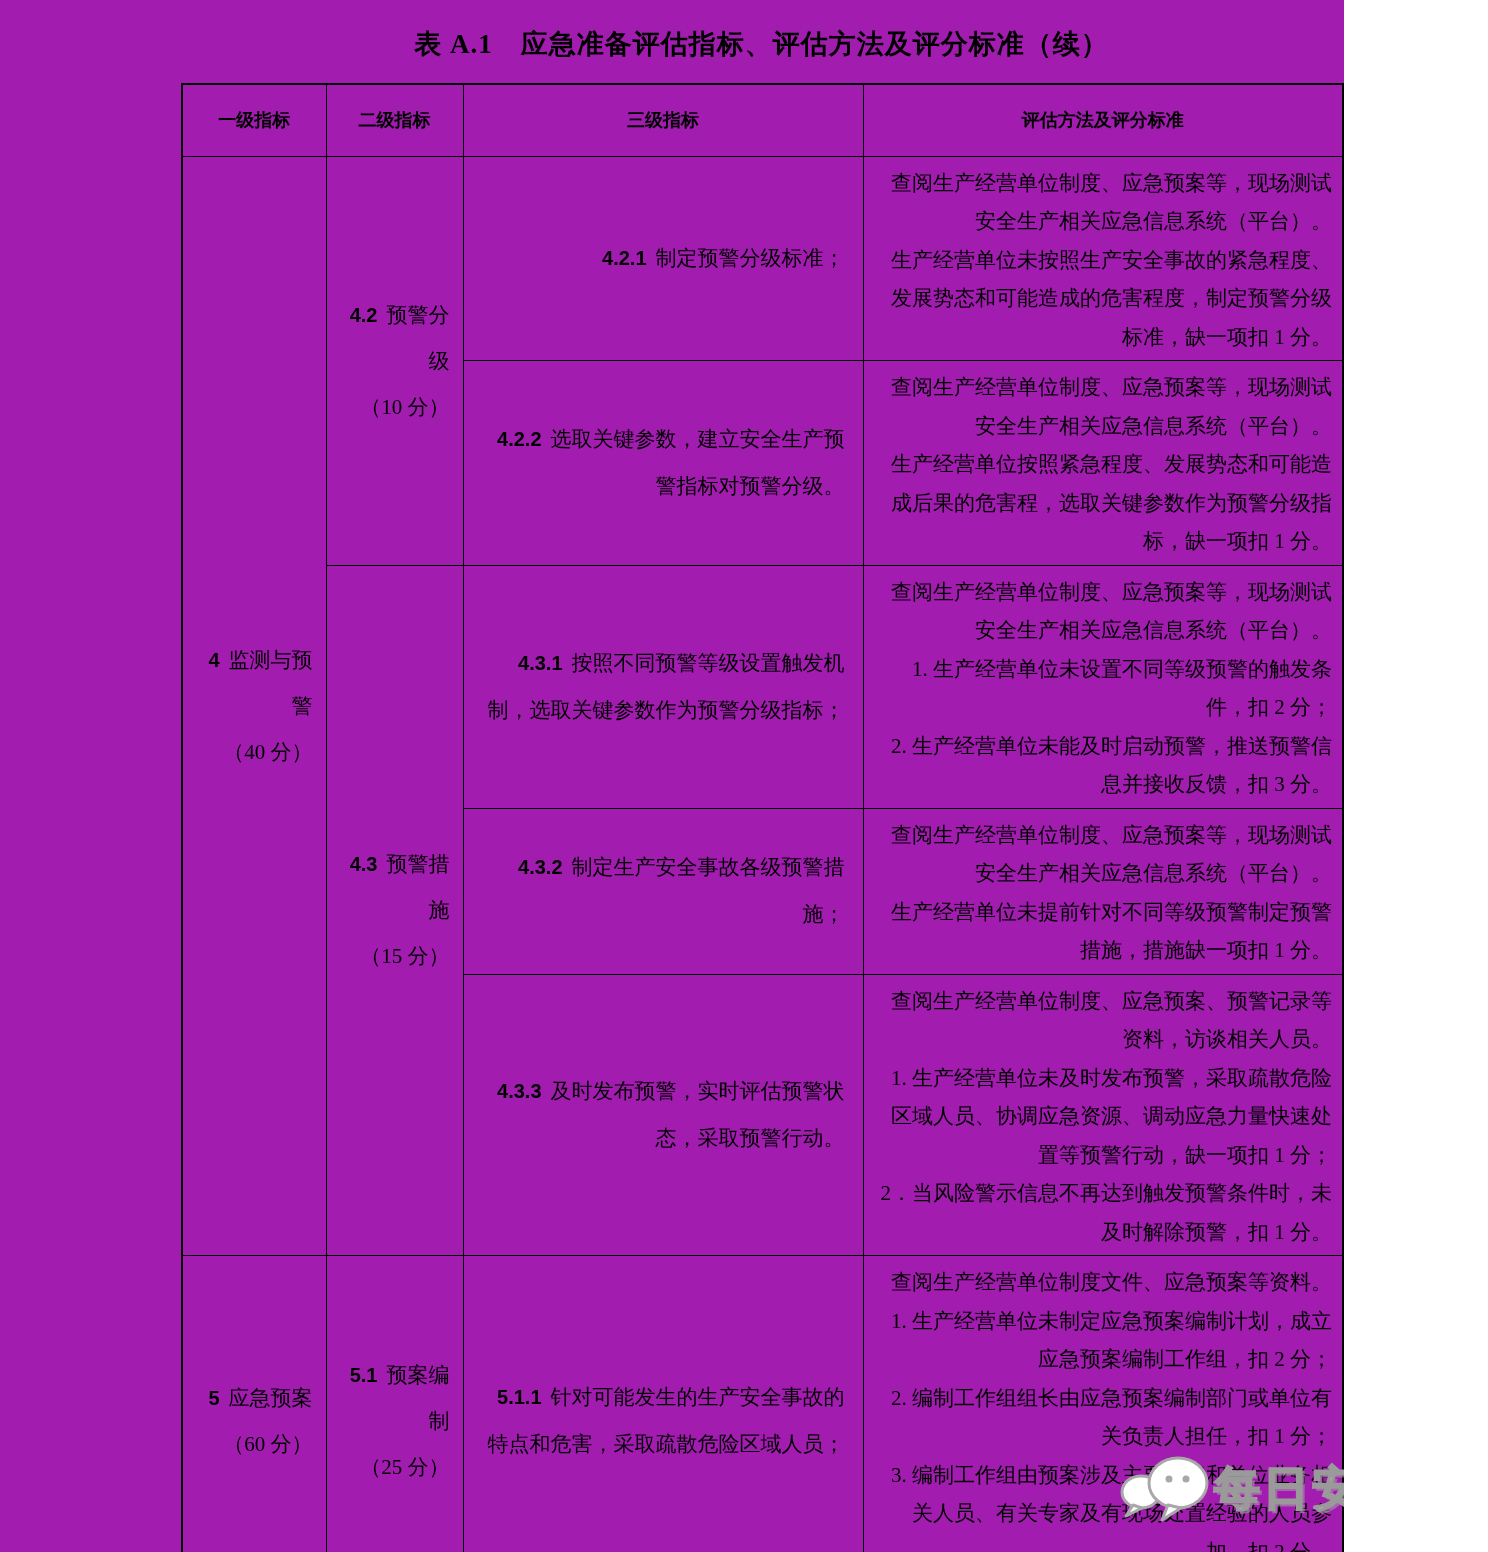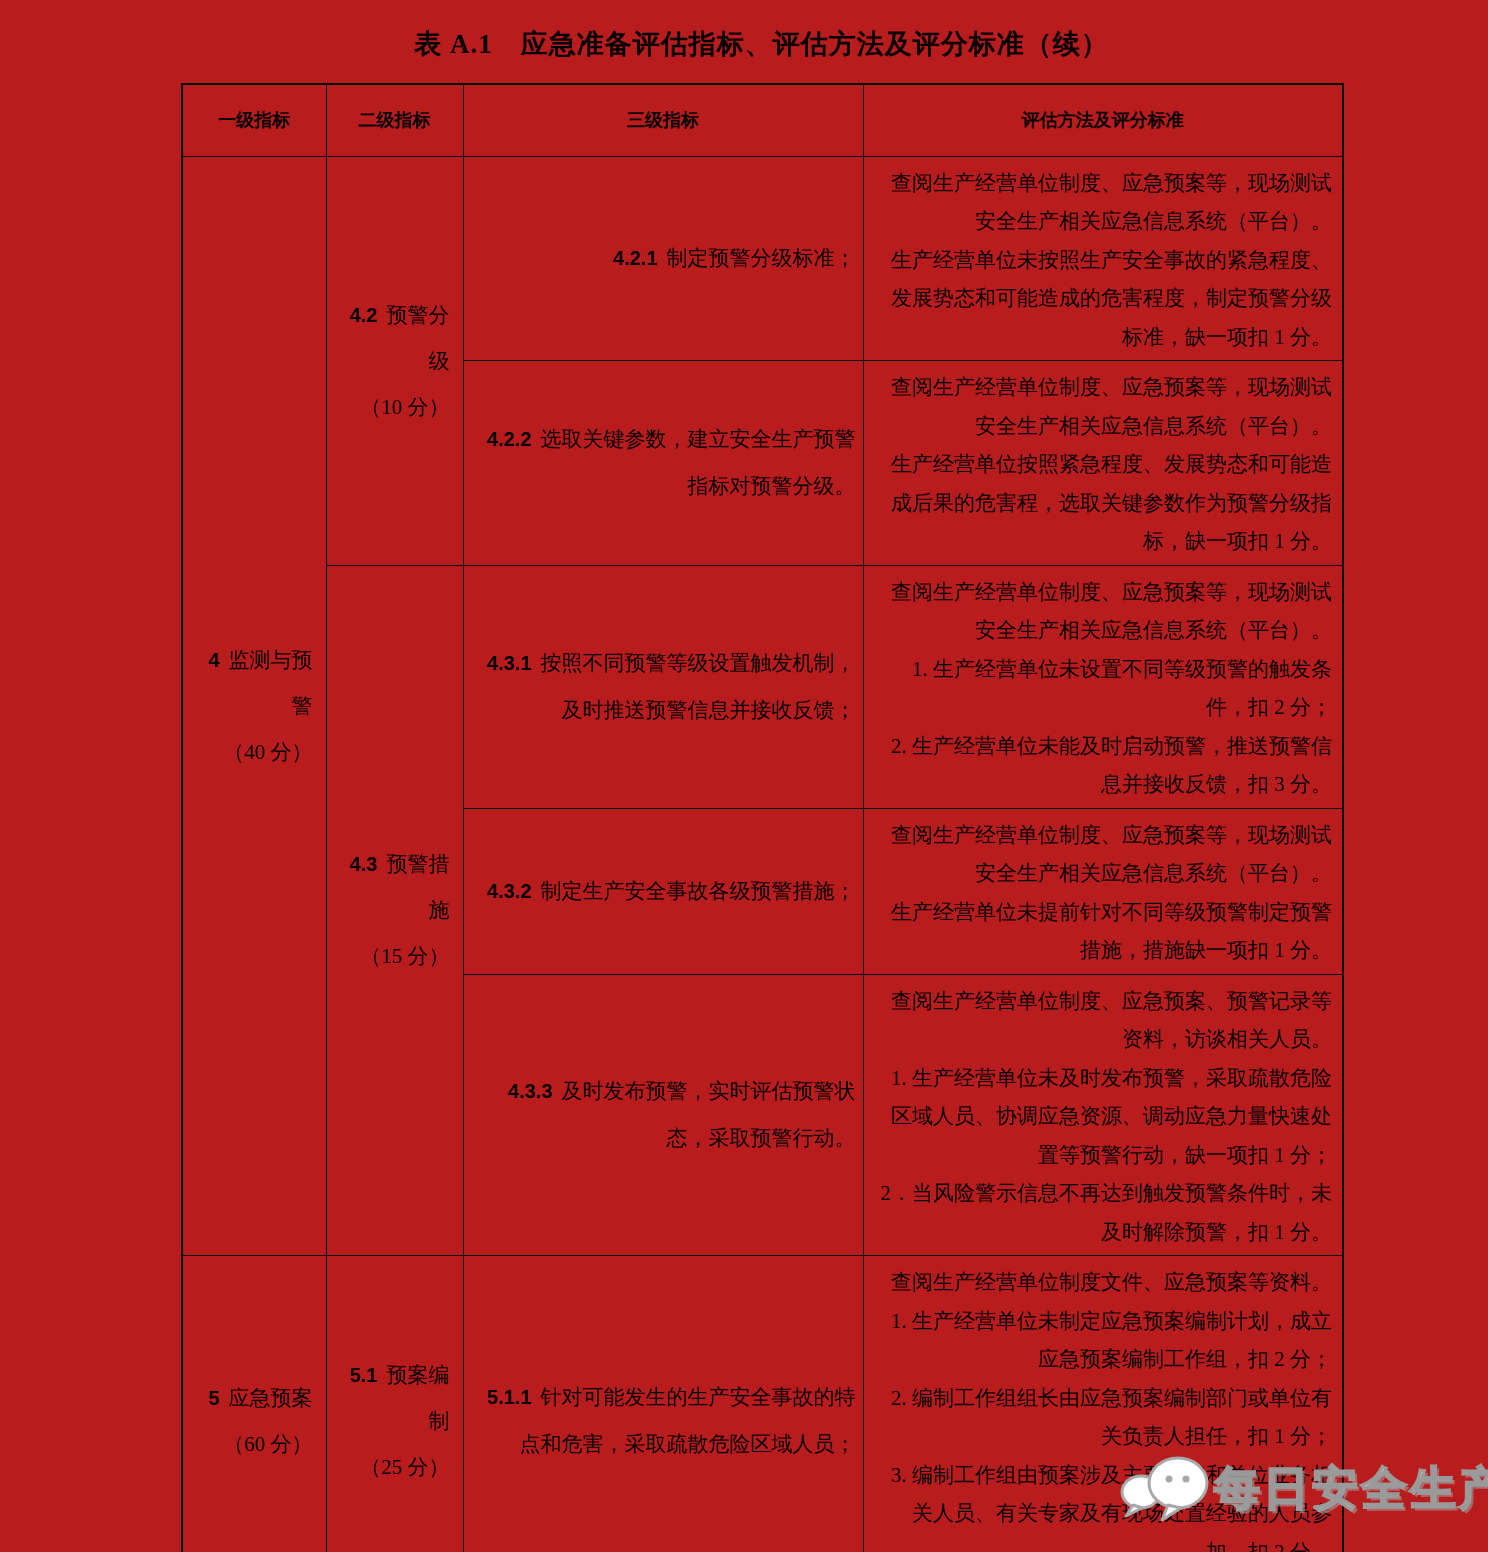--- a/index.html
+++ b/index.html
@@ -2,41 +2,41 @@
 <html><head>
 <meta charset="utf-8">
 <style>
   * { margin: 0; padding: 0; box-sizing: border-box; }
   html, body { background: #ffffff; }
   body {
     width: 1488px; height: 1552px;
     font-family: "Liberation Serif", "DejaVu Serif", serif;
     color: #000;
   }
-  .page { position: relative; width: 1488px; height: 1552px; background: #b91c1c; overflow: hidden; }
+  .page { position: relative; width: 1344px; height: 1552px; background: #a21caf; overflow: hidden; }
 
   .title {
     position: absolute; top: 26px; left: 181px; width: 1161px;
     text-align: center; font-size: 27px; font-weight: bold;
     letter-spacing: 1px;
   }
 
   table.grid {
     position: absolute; top: 83px; left: 181px; width: 1161px;
     border-collapse: collapse; table-layout: fixed;
     border: 2px solid #000;
   }
   .grid th, .grid td { border: 1px solid #000; overflow: hidden; }
   .grid th {
     font-size: 18px; font-weight: bold; text-align: center; vertical-align: middle;
   }
   .grid td { font-size: 21px; text-align: right; }
 
   td.c1, td.c2 { vertical-align: middle; padding: 6px 13px; line-height: 46px; }
-  td.c3 { vertical-align: middle; padding: 0 7px; line-height: 47px; }
+  td.c3 { vertical-align: middle; padding: 0 18px; line-height: 47px; }
   td.c4 { vertical-align: top; padding: 7px 10px 4px 10px; }
   .multi { white-space: pre-line; line-height: 38.5px; }
 
   .num {
     font-family: "Liberation Sans", "DejaVu Sans", sans-serif;
     font-weight: 600; font-size: 20px; margin-right: 9px;
   }
   .score { display: block; }
 
   .watermark {
@@ -97,21 +97,21 @@
         <td class="c4">
           <div class="multi">查阅生产经营单位制度、应急预案等，现场测试安全生产相关应急信息系统（平台）。
 生产经营单位按照紧急程度、发展势态和可能造成后果的危害程，选取关键参数作为预警分级指标，缺一项扣 1 分。</div>
         </td>
       </tr>
       <tr style="height:238px">
         <td class="c2" rowspan="3">
           <div><span class="num">4.3</span><span>预警措施</span><span class="score">（15 分）</span></div>
         </td>
         <td class="c3">
-          <span class="num">4.3.1</span><span>按照不同预警等级设置触发机制，及时推送预警信息并接收反馈；</span>
+          <span class="num">4.3.1</span><span>按照不同预警等级设置触发机制，选取关键参数作为预警分级指标；</span>
         </td>
         <td class="c4">
           <div class="multi">查阅生产经营单位制度、应急预案等，现场测试安全生产相关应急信息系统（平台）。
 1. 生产经营单位未设置不同等级预警的触发条件，扣 2 分；
 2. 生产经营单位未能及时启动预警，推送预警信息并接收反馈，扣 3 分。</div>
         </td>
       </tr>
       <tr style="height:155px">
         <td class="c3">
           <span class="num">4.3.2</span><span>制定生产安全事故各级预警措施；</span>

